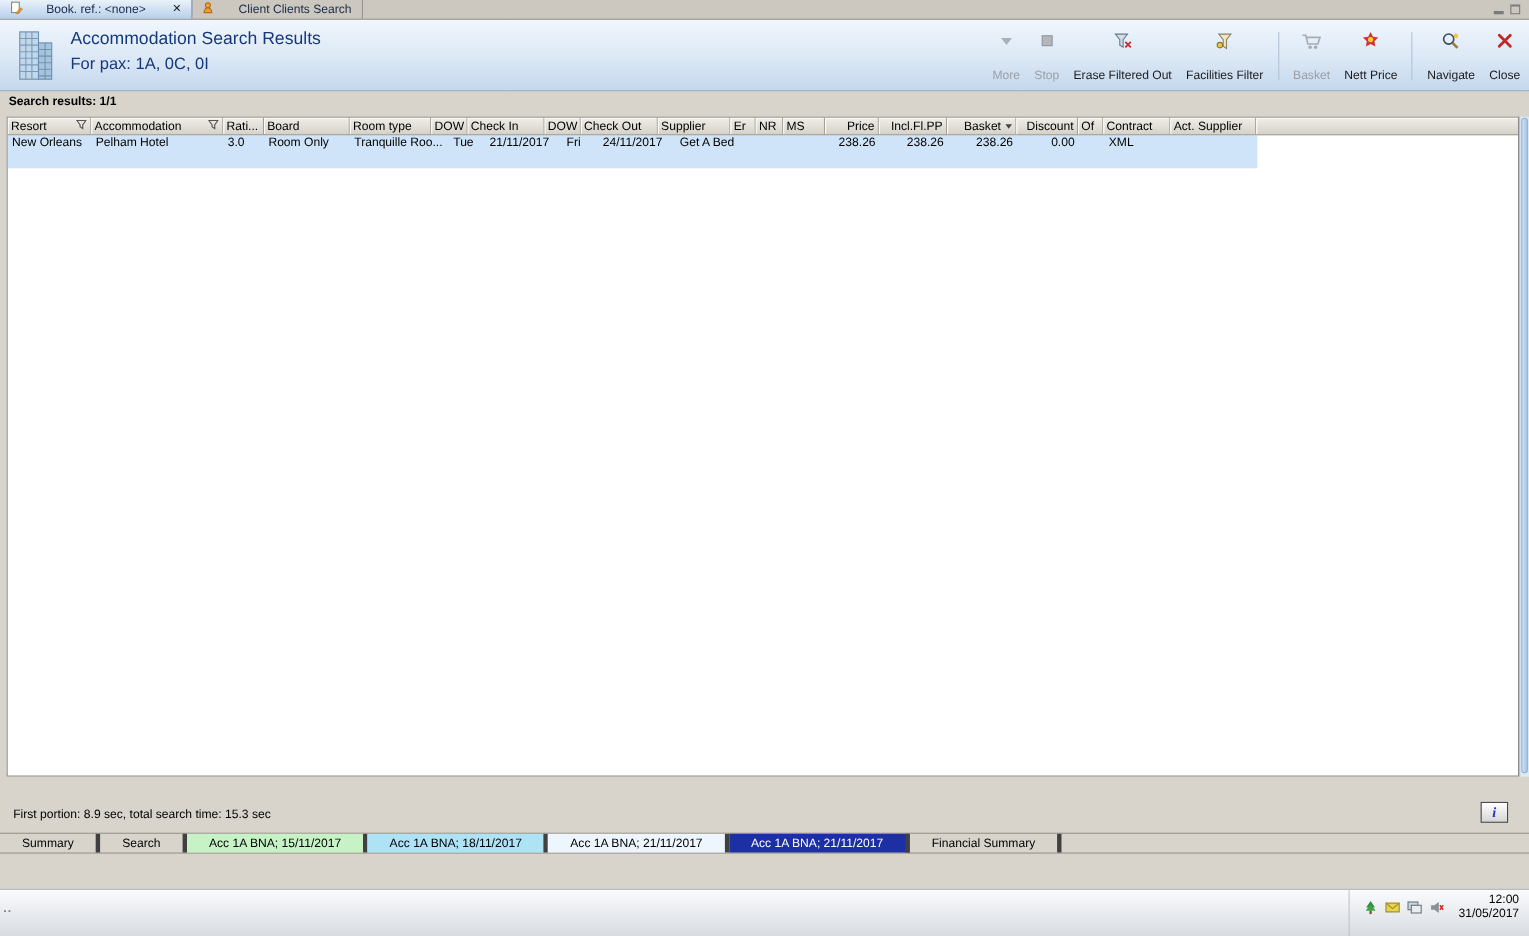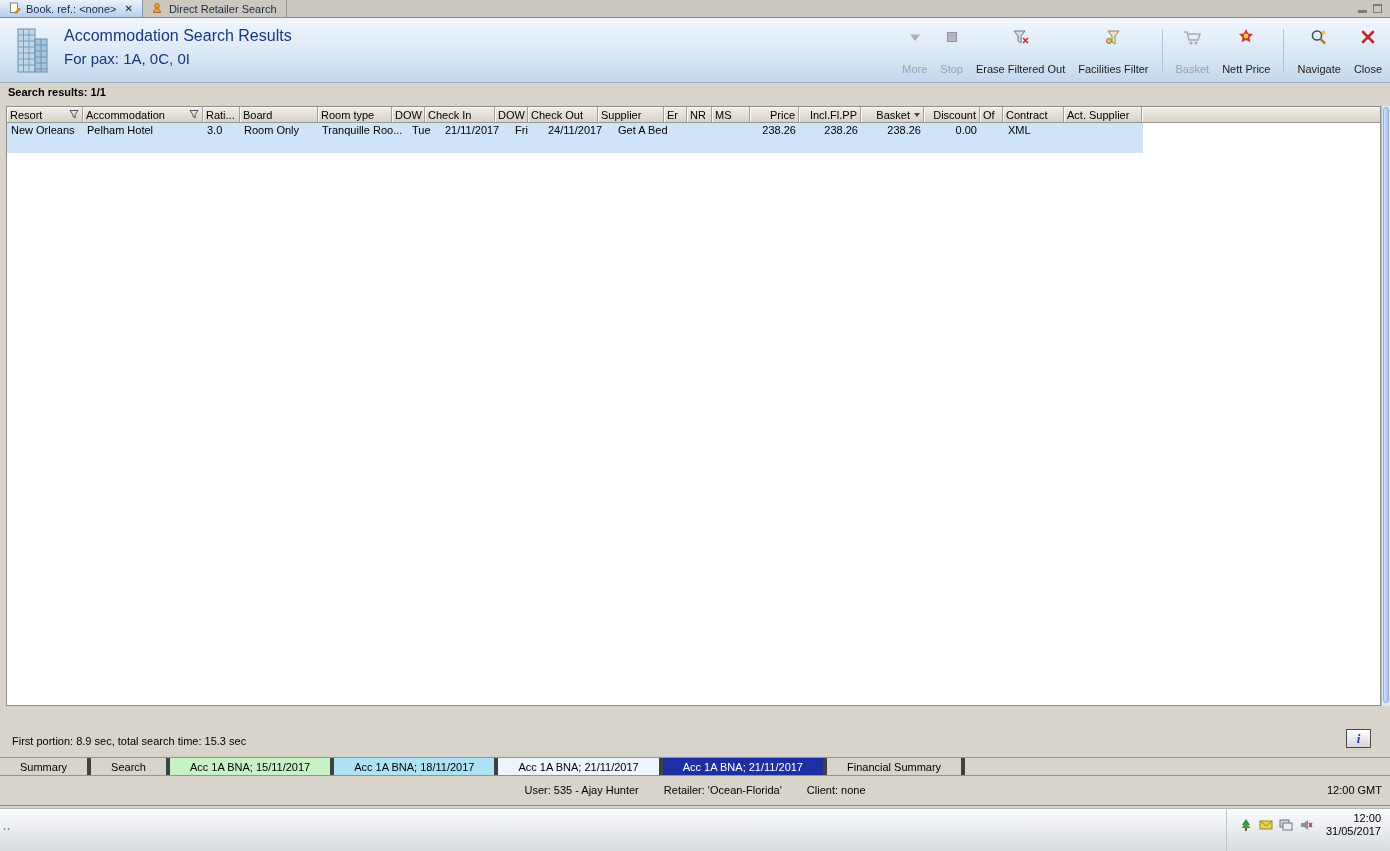--- a/index.html
+++ b/index.html
@@ -2,21 +2,21 @@
 <html><head>
 <meta charset="utf-8">
 <style>
   *{box-sizing:border-box;margin:0;padding:0}
   html,body{width:1390px;height:851px;overflow:hidden}
   body{font:11px "Liberation Sans","DejaVu Sans",sans-serif;color:#000;background:#d8d4cc}
   .app{position:relative;width:1390px;height:851px;overflow:hidden}
 
   
   .doc-tabbar{position:absolute;top:0;left:0;right:0;height:18px;background:#ccc8c0;border-bottom:1px solid #8a8680;display:flex}
-  .doc-tab{display:flex;align-items:center;gap:5px;padding:0 9px;border-right:1px solid #9a968e;color:#18294a;white-space:nowrap;cursor:default}
+  .doc-tab{display:flex;align-items:center;gap:21px;padding:0 9px;border-right:1px solid #9a968e;color:#18294a;white-space:nowrap;cursor:default}
   .doc-tab.active{background:linear-gradient(#e9f2fb,#b7cfeb);border-right:1px solid #7e94ae}
   .tab-close{margin-left:3px;font-size:10px;font-weight:bold;color:#1a1a1a}
   .win-ctrl{margin-left:auto;display:flex;align-items:center;gap:6px;padding:0 8px}
   .wc-min{width:9px;height:8px;border-bottom:3px solid #7a7a7a}
   .wc-max{width:9px;height:9px;border:1px solid #7a7a7a;border-top:2px solid #7a7a7a}
 
   
   .header{position:absolute;top:18px;left:0;right:0;height:65px;background:linear-gradient(#f0f6fc 0%,#dbe8f6 55%,#c4d7ec 100%);border-bottom:1px solid #9cb0c6}
   .bld{position:absolute;left:15px;top:8px}
   .title{position:absolute;left:64px;top:9px;font-size:16px;color:#16397c}
@@ -89,21 +89,21 @@
       <span>Book. ref.: &lt;none&gt;</span>
       <span class="tab-close">✕</span>
     </div>
     <div class="doc-tab">
       <span class="ic">
         <svg width="12" height="12" viewBox="0 0 12 12">
             <circle cx="5" cy="3.8" r="2.3" fill="#f0a030" stroke="#b07020"></circle>
             <path d="M1.5 10.5c.3-3 1.8-4.3 3.5-4.3s3.2 1.3 3.5 4.3z" fill="#f0a030" stroke="#b07020"></path>
           </svg>
       </span>
-      <span>Direct Retailer Search</span>
+      <span>Client Clients Search</span>
     </div>
     <div class="win-ctrl">
       <span class="wc-min"></span>
       <span class="wc-max"></span>
     </div>
   </div>
 
   <div class="header">
     <span class="bld">
       <svg width="36" height="48" viewBox="0 0 36 48">
@@ -303,28 +303,20 @@
   <div class="btabs">
     <div class="btab">Summary</div>
     <div class="btab">Search</div>
     <div class="btab green">Acc 1A BNA; 15/11/2017</div>
     <div class="btab blue">Acc 1A BNA; 18/11/2017</div>
     <div class="btab pale">Acc 1A BNA; 21/11/2017</div>
     <div class="btab sel">Acc 1A BNA; 21/11/2017</div>
     <div class="btab">Financial Summary</div>
   </div>
 
-  <div class="statusline">
-    <div class="sl-center">
-      <span>User: 535 - Ajay Hunter</span>
-      <span>Retailer: 'Ocean-Florida'</span>
-      <span>Client: none</span>
-    </div>
-    <div class="sl-time">12:00 GMT</div>
-  </div>
 
   <div class="taskbar">
     <div class="grip">..</div>
     <div class="tray">
       <span class="ticon">
         <svg width="14" height="14">
             <path d="M7 1L11 7H3z" fill="#2e8b3a"></path>
             <path d="M7 4l4.5 6h-9z" fill="#3aa348"></path>
             <rect x="6" y="10" width="2" height="3" fill="#7a5230"></rect>
           </svg>

